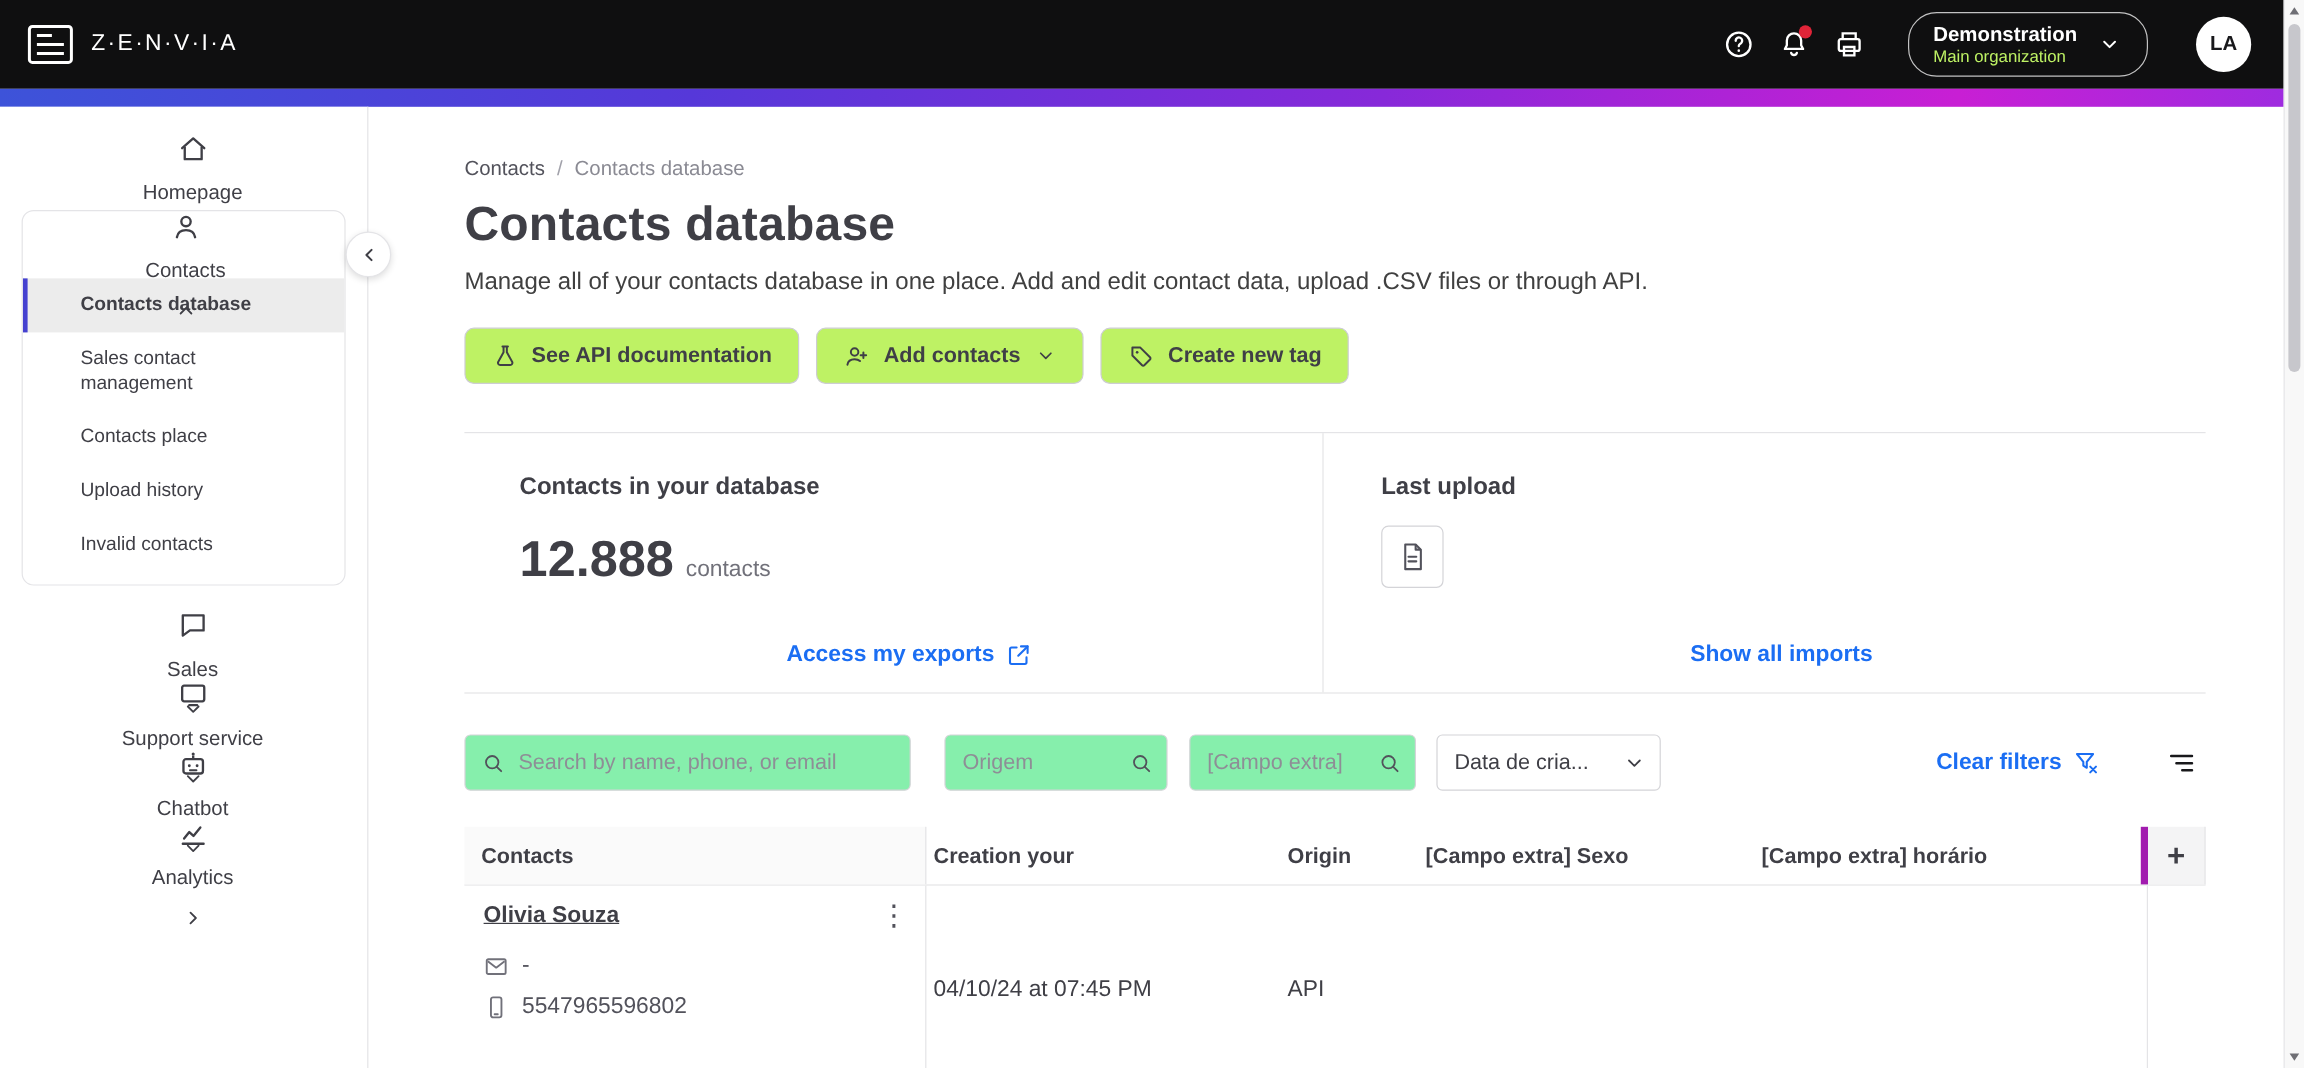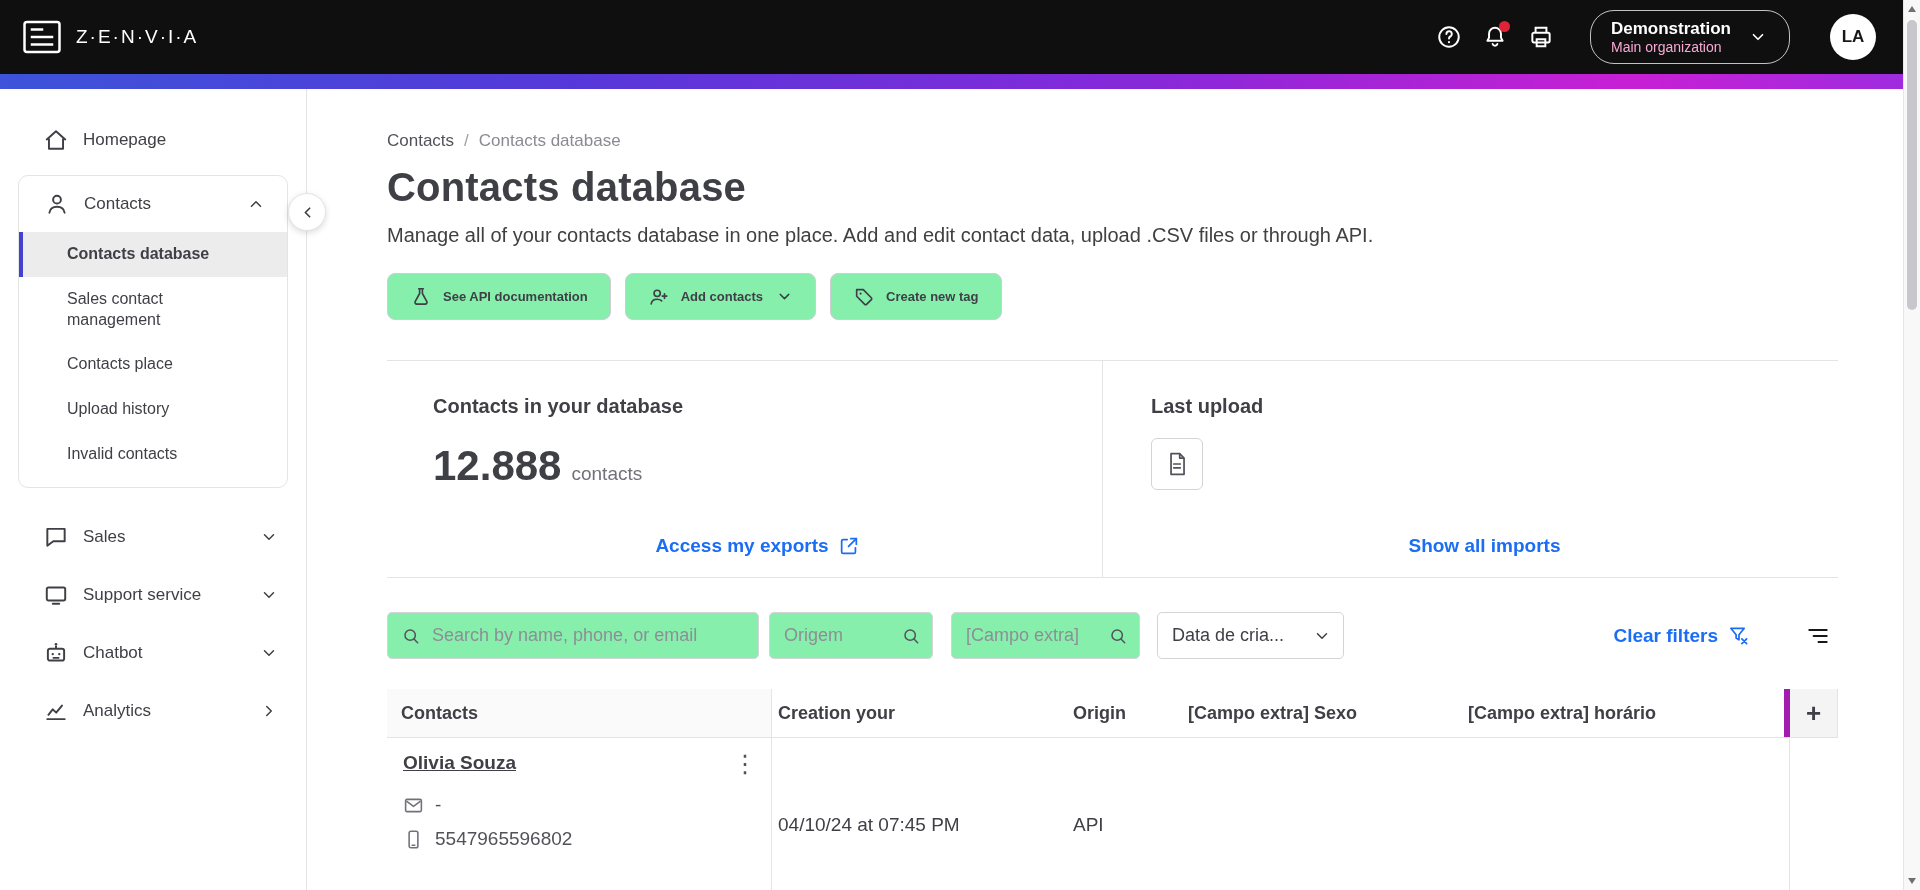--- a/index.html
+++ b/index.html
@@ -13,32 +13,32 @@
   .topbar { height:74px; background:#0f0f10; display:flex; align-items:center; justify-content:space-between; padding:0 44px 0 22px; }
   .brand { display:flex; align-items:center; gap:14px; }
   .brand-text { color:#fff; font-size:19px; letter-spacing:2px; font-weight:400; }
   .topbar-right { display:flex; align-items:center; }
   .tb-iconbtn { width:46px; height:46px; display:flex; align-items:center; justify-content:center; color:#fff; position:relative; border-radius:50%; }
   .tb-iconbtn svg { width:26px; height:26px; }
   .bell-dot { position:absolute; top:7px; right:8px; width:11px; height:11px; border-radius:50%; background:#e02438; }
   .org-switcher { margin-left:26px; display:flex; align-items:center; gap:18px; border:1px solid rgba(255,255,255,.75); border-radius:24px; padding:7px 18px 7px 20px; color:#fff; min-width:200px; }
   .org-texts { display:flex; flex-direction:column; align-items:flex-start; line-height:1.25; }
   .org-name { font-size:17px; font-weight:700; }
-  .org-sub { font-size:14px; color:#f9a8d4; }
+  .org-sub { font-size:14px; color:#bef264; }
   .avatar { margin-left:40px; width:46px; height:46px; border-radius:50%; background:#fff; color:#18181b; font-weight:700; font-size:17px; display:flex; align-items:center; justify-content:center; cursor:pointer; }
 
   .gradient-bar { height:15px; background:linear-gradient(90deg,#3d53d9 0%,#5638d9 30%,#8729d9 60%,#c81fd4 85%,#9c2ce0 100%); }
 
   
   .body-wrap { display:flex; height:801px; position:relative; }
   .sidebar { width:307px; border-right:1px solid #e4e4e7; padding-top:22px; background:#fff; flex-shrink:0; }
   .main { flex:1; padding:0 82px 0 80px; overflow:hidden; }
 
   
-  .side-item { height:58px; display:flex; align-items:center; gap:14px; padding:0 28px 0 43px; cursor:pointer; color:#3f3f46; font-size:17px; }
+  .side-item { height:58px; display:flex; align-items:center; gap:14px; padding:0 28px 0 43px; cursor:pointer; color:#3f3f46; font-size:17px;flex-direction:column; }
   .side-item svg.mi { width:26px; height:26px; color:#3f3f46; flex-shrink:0; }
   .side-item .lbl { flex:1; }
   .chev { width:18px; height:18px; color:#3f3f46; }
   .chev.up { transform:rotate(180deg); }
   .chev.right { transform:rotate(-90deg); }
   .contacts-card { margin:6px 18px 20px 18px; border:1px solid #e4e4e7; border-radius:10px; overflow:hidden; }
   .contacts-card .side-item { padding:0 22px 0 25px; height:56px; }
   .submenu { list-style:none; padding-bottom:10px; }
   .sub-item { display:flex; align-items:center; padding:12px 36px 12px 48px; font-size:16px; color:#3f3f46; cursor:pointer; line-height:1.3; }
   .sub-item.selected { background:#ececec; border-left:4px solid #4541d0; padding-left:44px; font-weight:700; }
@@ -47,21 +47,21 @@
 
   
   .breadcrumb { margin-top:42px; display:flex; align-items:center; gap:10px; font-size:17px; }
   .crumb-parent { color:#52525b; cursor:pointer; }
   .crumb-sep { color:#a1a1aa; }
   .crumb-current { color:#8a8a93; cursor:pointer; }
   .page-title { margin-top:14px; font-size:40px; font-weight:700; color:#3f3f46; letter-spacing:.2px; }
   .page-subtitle { margin-top:14px; font-size:20px; color:#404040; }
 
   .actions { margin-top:26px; display:flex; gap:14px; }
-  .act-btn { display:flex; align-items:center; gap:11px; height:47px; padding:0 22px; border:1px solid #cdcdd3; border-radius:8px; background:#86efac; font-size:13px; font-weight:700; color:#3f3f46; }
+  .act-btn { display:flex; align-items:center; gap:11px; height:47px; padding:0 22px; border:1px solid #cdcdd3; border-radius:8px; background:#bef264; font-size:18px; font-weight:700; color:#3f3f46; }
   .act-btn svg { width:22px; height:22px; color:#3f3f46; }
   .act-btn .chev { width:17px; height:17px; margin-left:2px; }
 
   .stats-panel { margin-top:40px; display:flex; border-top:1px solid #e4e4e7; border-bottom:1px solid #e4e4e7; height:218px; }
   .stat-left { width:716px; border-right:1px solid #e4e4e7; padding:34px 20px 20px 46px; display:flex; flex-direction:column; }
   .stat-right { flex:1; padding:34px 20px 20px 48px; display:flex; flex-direction:column; }
   .card-title { font-size:20px; font-weight:700; color:#3f3f46; }
   .count-row { margin-top:24px; display:flex; align-items:baseline; gap:10px; }
   .count-num { font-size:42px; font-weight:700; color:#3f3f46; }
   .count-unit { font-size:19px; color:#71717a; }
@@ -76,21 +76,21 @@
 
   
   .filters { margin-top:34px; display:flex; align-items:center; }
   .inp-wrap { position:relative; }
   .inp { height:47px; width:100%; border:1px solid #d4d4d8; border-radius:5px; font-size:18px; color:#3f3f46; padding:0 14px; background:#86efac; }
   .inp::placeholder { color:#8e8e96; }
   .inp-wrap svg.sic { position:absolute; top:50%; transform:translateY(-50%); width:20px; height:20px; color:#52525b; pointer-events:none; }
   .w-search { width:372px; }
   .w-search .inp { padding-left:44px; }
   .w-search svg.sic { left:14px; }
-  .w-origem { width:164px; margin-left:10px; }
+  .w-origem { width:186px; margin-left:28px; }
   .w-origem .inp, .w-campo .inp { padding-right:38px; }
   .w-origem svg.sic, .w-campo svg.sic { right:12px; }
   .w-campo { width:189px; margin-left:18px; }
   .date-select { width:187px; margin-left:17px; height:47px; border:1px solid #d4d4d8; border-radius:5px; background:#fff; display:flex; align-items:center; justify-content:space-between; padding:0 12px 0 14px; font-size:18px; color:#3f3f46; cursor:pointer; }
   .clear-filters { margin-left:auto; display:flex; align-items:center; gap:9px; color:#1b6ef3; font-size:19px; font-weight:700; cursor:pointer; }
   .clear-filters svg { width:23px; height:23px; }
   .filter-list-btn { margin-left:48px; width:40px; height:40px; display:flex; align-items:center; justify-content:center; color:#18181b; }
   .filter-list-btn svg { width:26px; height:26px; }
 
   

